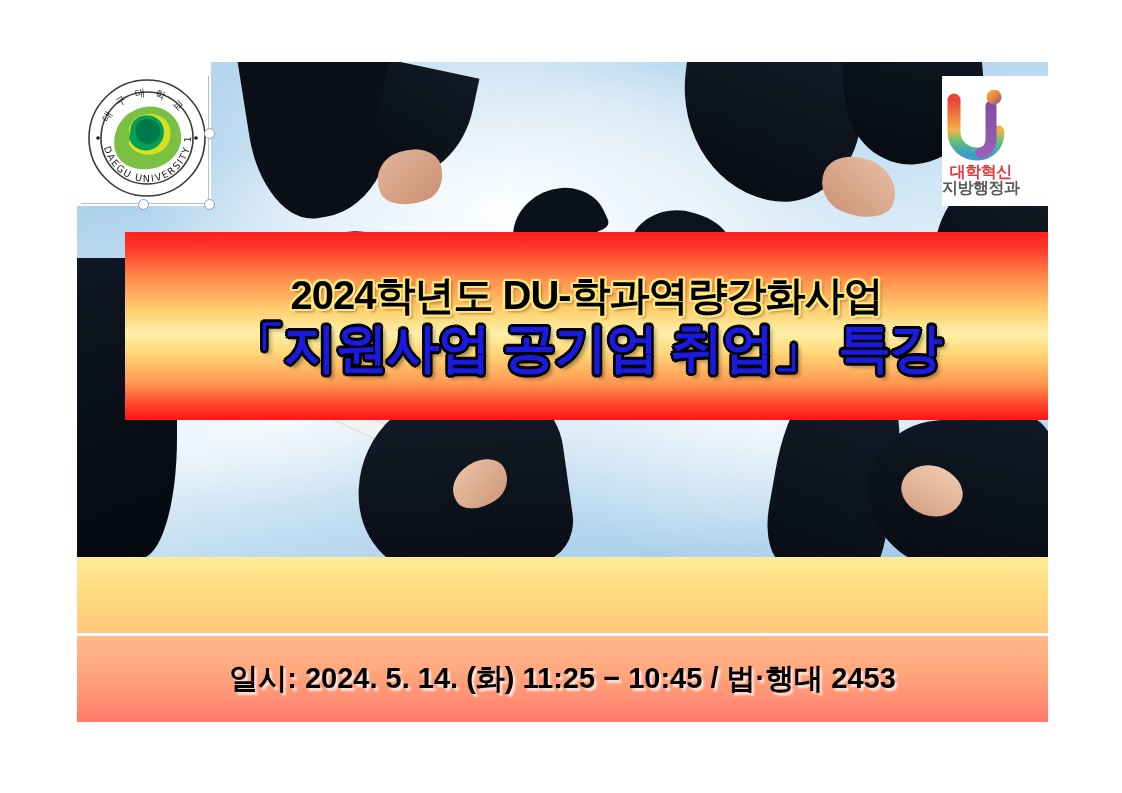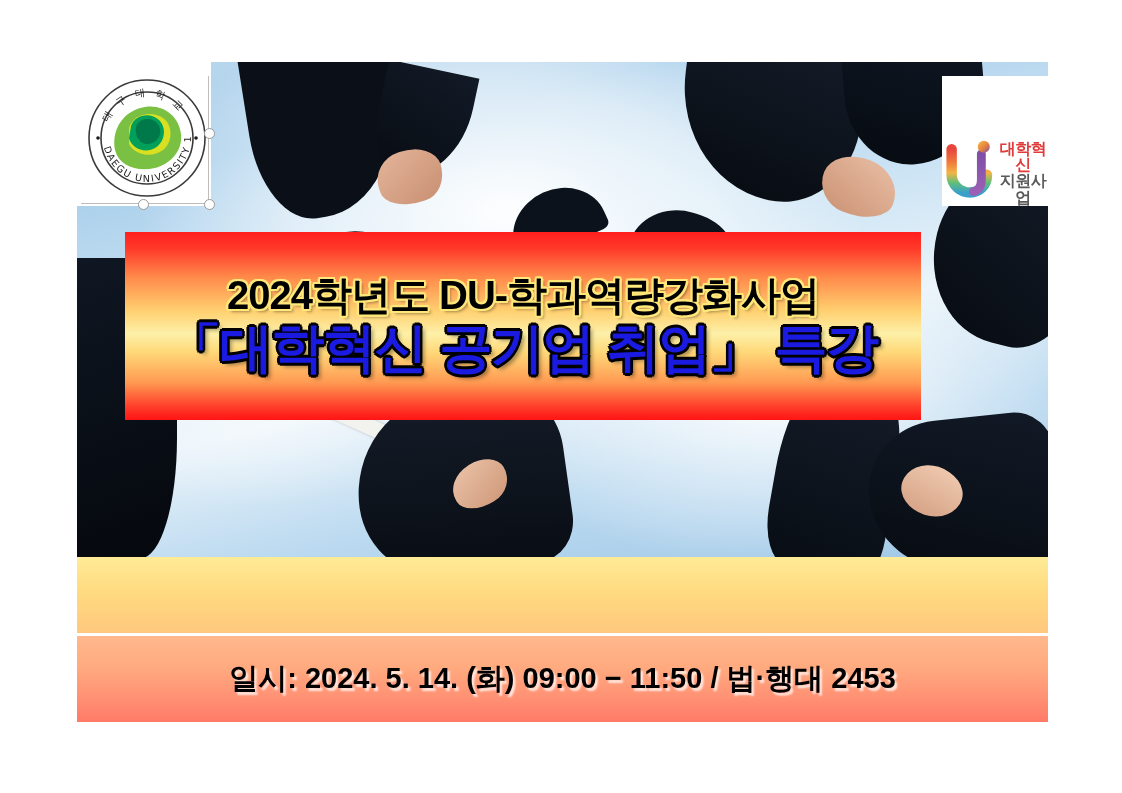--- a/index.html
+++ b/index.html
@@ -162,42 +162,42 @@
   }
 
   
   .ui-logo-box {
     position: absolute;
     right: 0; top: 14px;
     width: 106px; height: 130px;
     background: #ffffff;
     z-index: 6;
     display: flex;
-    flex-direction: row;
-    align-items: flex-end;
+    flex-direction: column;
+    align-items: flex-start;
     justify-content: flex-start;
-    padding-top: 8px;
+    padding-top: 14px;
     box-sizing: border-box;
   }
   .ui-logo-mark { width: 70px; height: 72px; }
   .ui-logo-text {
     margin-top: 2px;
     text-align: center;
     line-height: 1.02;
     font-weight: 700;
   }
   .ui-logo-text .l1 { display:block; font-size: 16px; color:#e03a3a; letter-spacing:-0.5px; }
   .ui-logo-text .l2 { display:block; font-size: 16px; color:#5a5a5a; letter-spacing:-0.5px; }
 
   
   .title-banner {
     position: absolute;
     left: 48px;
     top: 170px;
-    width: 796px;
+    width: 923px;
     height: 188px;
     z-index: 5;
     background: linear-gradient(to bottom,
       #ff1f1f 0%,
       #ff3a2a 9%,
       #ff8a4a 24%,
       #ffd070 42%,
       #fdf0a8 54%,
       #ffd878 64%,
       #ff9a52 80%,
@@ -368,32 +368,32 @@
             <stop offset="52%" stop-color="#e8823c"></stop>
             <stop offset="100%" stop-color="#7e4fa8"></stop>
           </linearGradient>
         </defs>
         <path d="M12 10 L12 42 C12 56, 24 64, 35 64 C46 64, 56 56, 56 42" fill="none" stroke="url(#uGrad)" stroke-width="13" stroke-linecap="round"></path>
         <path d="M49 16 L49 48 C49 58, 44 62, 39 63" fill="none" stroke="url(#jGrad)" stroke-width="11" stroke-linecap="round"></path>
         <circle cx="52" cy="7" r="7.5" fill="url(#dotGrad)"></circle>
       </svg>
       <div class="ui-logo-text">
         <span class="l1">대학혁신</span>
-        <span class="l2">지원사업</span>
+        <span class="l2">지방행정과</span>
       </div>
     </div>
   </div>
 
   <div class="title-banner">
     <div class="title-line1">2024학년도 DU-학과역량강화사업</div>
-    <div class="title-line2">「대학혁신 공기업 취업」 특강</div>
+    <div class="title-line2">「지원사업 공기업 취업」 특강</div>
   </div>
 
   <div class="band-yellow"></div>
   <div class="band-divider"></div>
 
   <div class="band-orange">
     <div class="datetime-line">
-      <span>일시: 2024. 5. 14. (화) 09:00 </span><span>−</span><span> 11:50 / </span><span class="spellcheck">법·행대</span><span> 2453</span>
+      <span>일시: 2024. 5. 14. (화) 11:25 </span><span>−</span><span> 10:45 / </span><span class="spellcheck">법·행대</span><span> 2453</span>
     </div>
   </div>
 
 </div>
 
 </body></html>

